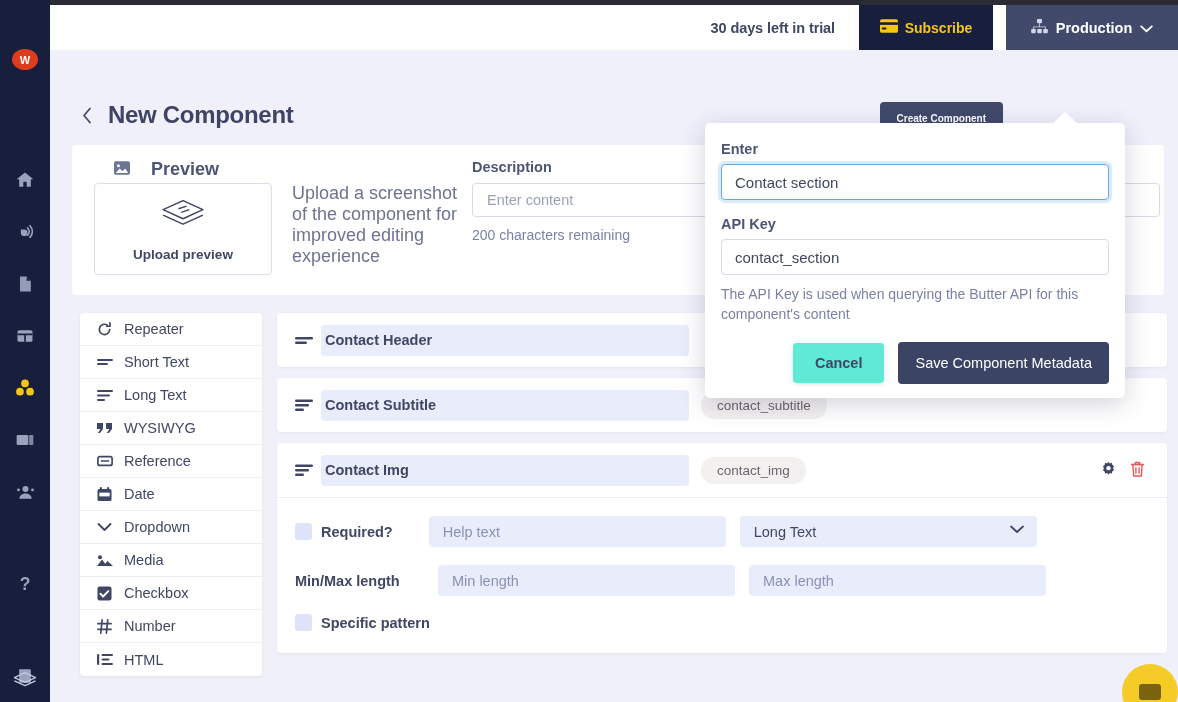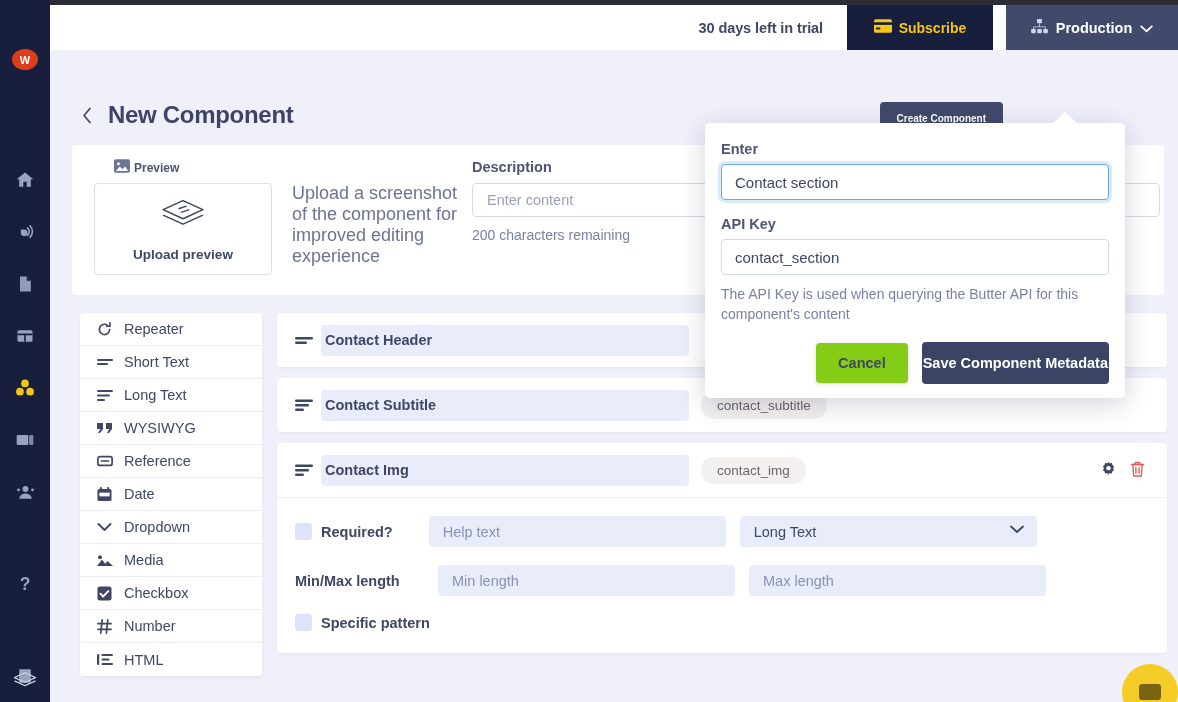--- a/index.html
+++ b/index.html
@@ -45,21 +45,21 @@
     position: absolute; left: 50px; top: 5px; width: 1128px; height: 45px;
     background: #ffffff;
     display: flex; align-items: stretch; justify-content: flex-end;
   }
   .trial-text {
     align-self: center;
     font-size: 14.5px; font-weight: bold; color: #3f4764;
     margin-right: 24px; letter-spacing: -0.1px;
   }
   .btn-subscribe {
-    width: 146px; background: #171f3d; color: #f5c518;
+    width: 134px; background: #171f3d; color: #f5c518;
     display: flex; align-items: center; justify-content: center; gap: 7px;
     font-size: 14px; font-weight: bold; cursor: pointer;
     border: none;
   }
   .btn-prod {
     width: 172px; background: #414a6b; color: #fff;
     display: flex; align-items: center; justify-content: center; gap: 8px;
     font-size: 14.5px; font-weight: bold; cursor: pointer;
     margin-left: 13px; border: none;
   }
@@ -90,22 +90,22 @@
     padding: 11px 17px; border-radius: 4px; border: none; cursor: pointer;
   }
 
   
   .card-top {
     position: absolute; left: 22px; top: 95px; width: 1092px; height: 150px;
     background: #fff; border-radius: 4px;
   }
   .prev-label {
     position: absolute; left: 22px; top: 14px;
-    display: flex; align-items: center; gap: 4px;
-    font-size: 12px; font-weight: bold; color: #4d5575; padding-left: 20px;
+    display: flex; align-items: center; gap: 21px;
+    font-size: 18px; font-weight: bold; color: #4d5575; padding-left: 20px;
   }
   .prev-box {
     position: absolute; left: 22px; top: 38px; width: 178px; height: 92px;
     border: 1px solid #dcdfeb; border-radius: 4px;
     display: flex; flex-direction: column; align-items: center; justify-content: center;
     gap: 8px; cursor: pointer; background:#fff;
   }
   .prev-box .lbl { font-size: 13.5px; font-weight: bold; color: #3f4764; }
   .prev-help {
     position: absolute; left: 220px; top: 38px; width: 175px;
@@ -221,29 +221,29 @@
   }
   .pop-gap { height: 16px; }
   .pop-help {
     margin-top: 9px; width: 370px;
     font-size: 14px; line-height: 20px; color: #7a81a6;
   }
   .pop-actions {
     margin-top: 18px; display: flex; align-items: center; justify-content: flex-end; gap: 0;
   }
   .btn-cancel {
-    background: #84cc16; border: none; cursor: pointer;
+    background: #5eead4; border: none; cursor: pointer;
     font-size: 14.5px; font-weight: bold; color: #3f4764;
     padding: 12px 22px; border-radius: 4px;
     box-shadow: 0 1px 4px rgba(40,48,90,0.16);
   }
   .btn-save {
     background: #3b4465; border: none; cursor: pointer;
-    color: #fff; font-size: 14.5px; font-weight: bold;
-    padding: 13px 1px; border-radius: 4px; margin-left: 14px;
+    color: #fff; font-size: 14.5px; font-weight: normal;
+    padding: 13px 17px; border-radius: 4px; margin-left: 14px;
   }
 
   
   .fab {
     position: absolute; left: 1122px; top: 664px;
     width: 56px; height: 56px; border-radius: 50%;
     background: #f5cb27; cursor: pointer; z-index: 70;
     display: flex; align-items: center; justify-content: center;
   }
   .fab-glyph {

